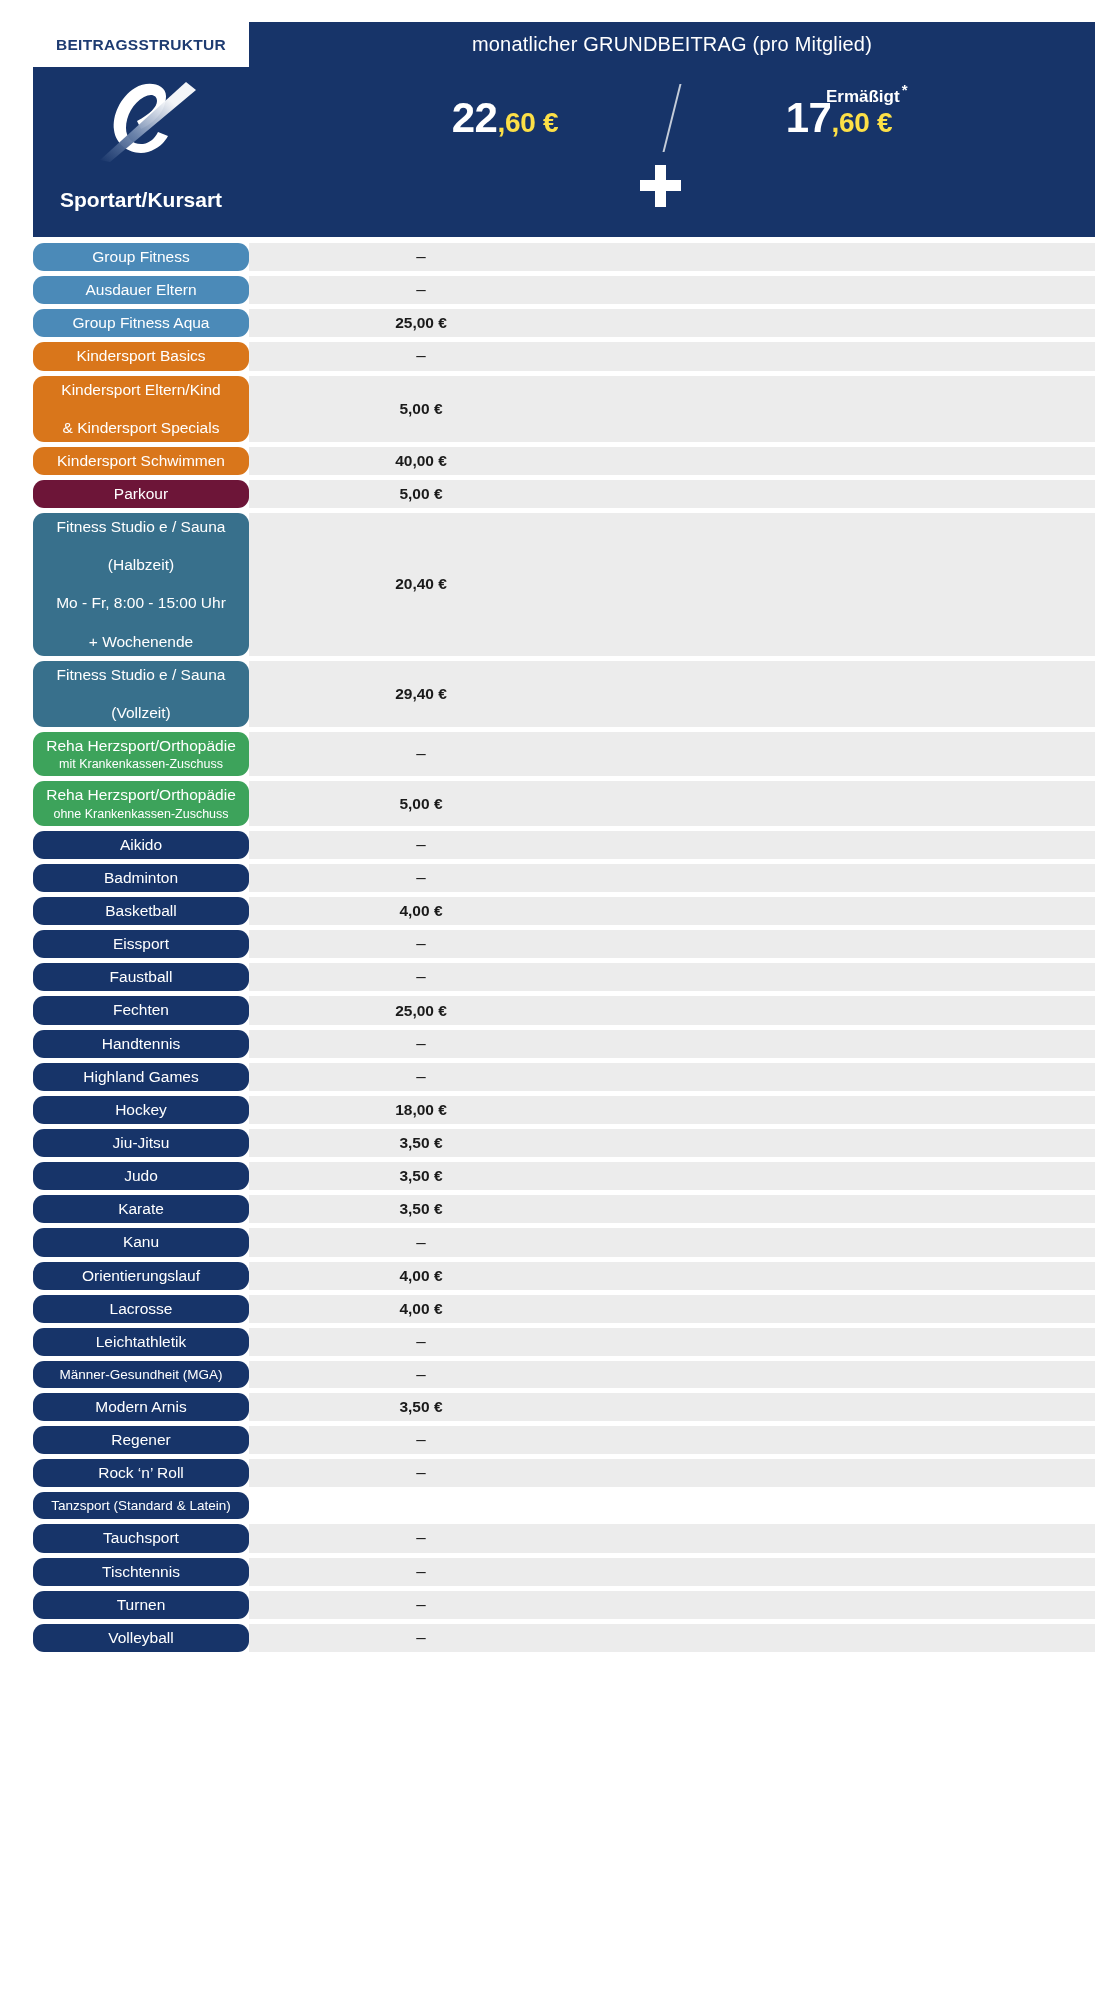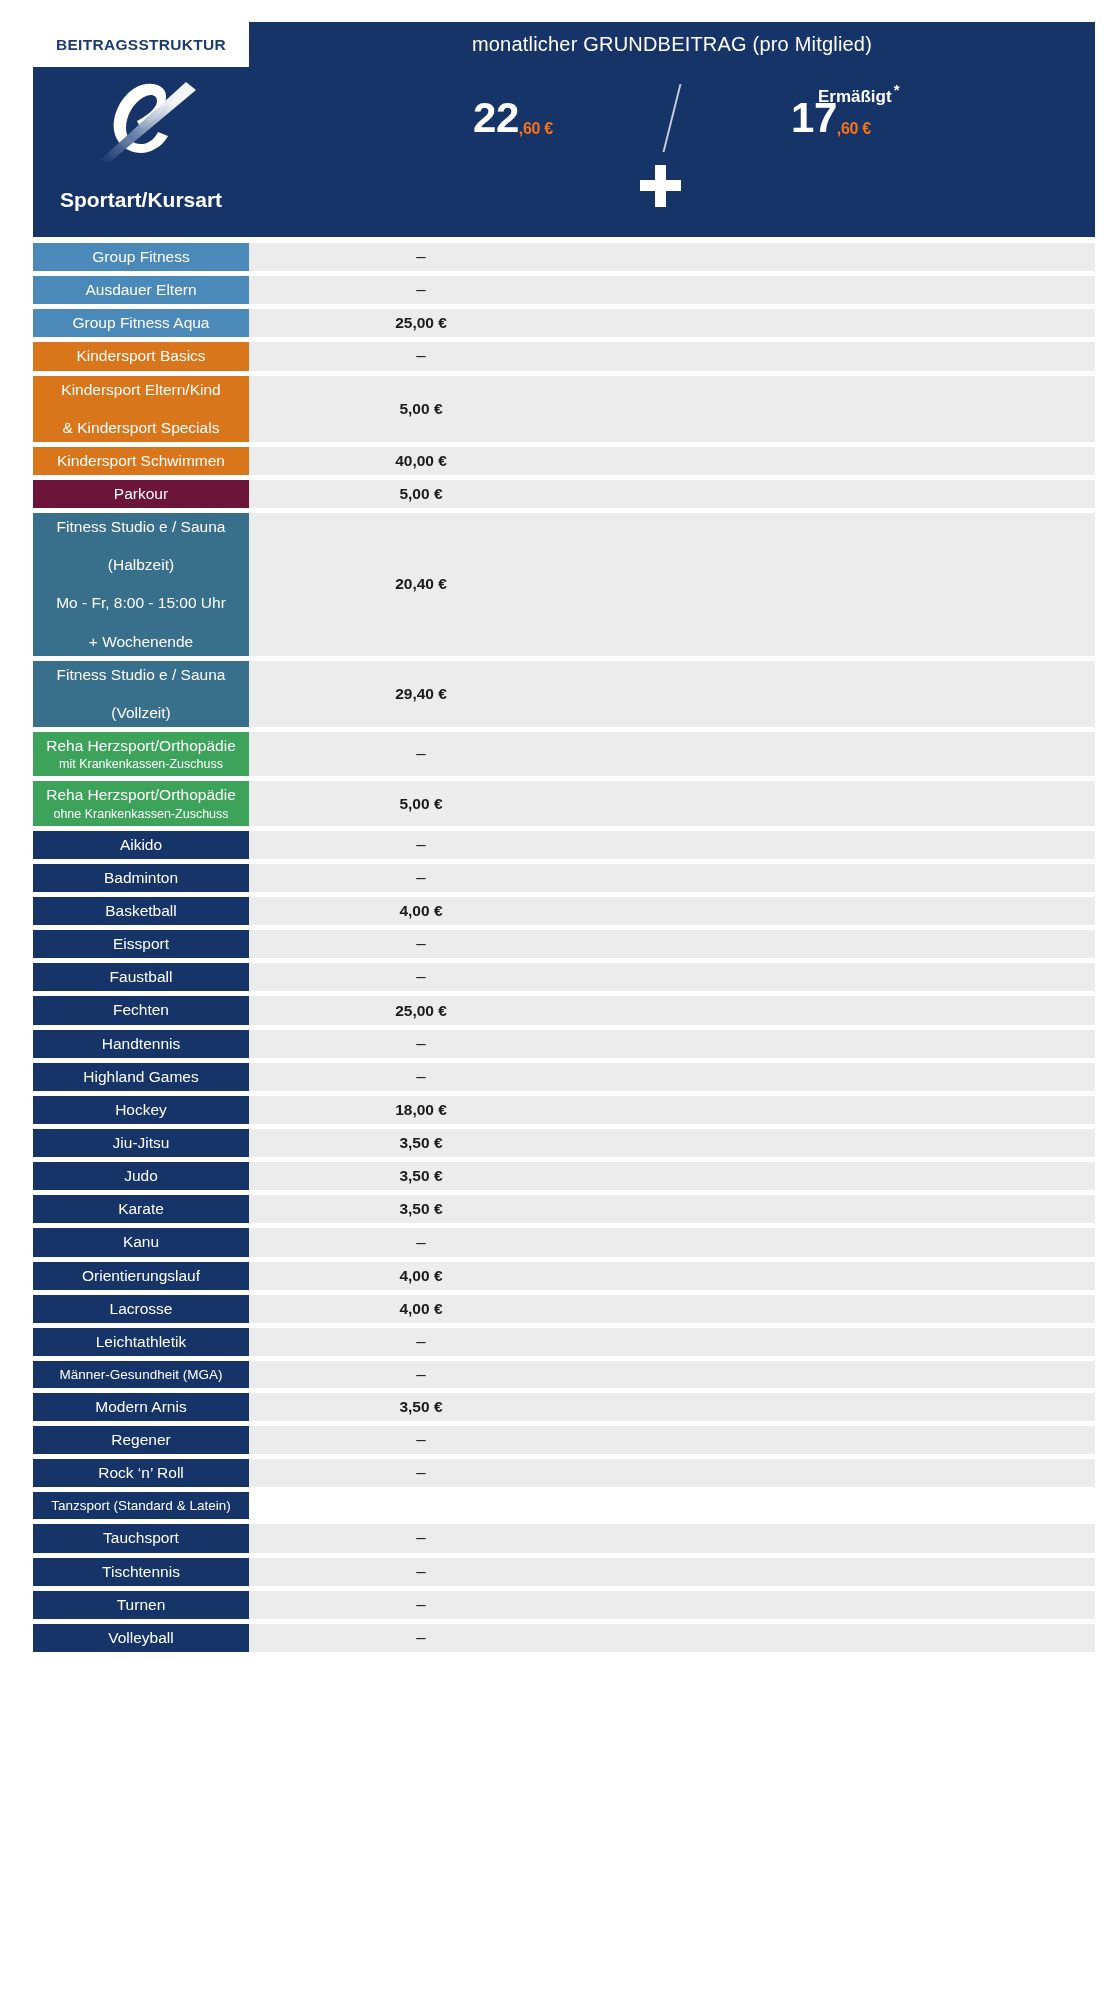--- a/index.html
+++ b/index.html
@@ -121,39 +121,39 @@
     height: 102px;
   }
   .price-inner {
     position: absolute;
     left: 0; top: 0;
     width: 846px;
     height: 102px;
     display: flex;
     align-items: center;
     justify-content: center;
-    gap: 8px;
+    gap: 16px;
   }
   .price-block {
     display: flex;
     align-items: flex-end;
     justify-content: center;
     width: 300px;
     position: relative;
   }
   .price-main {
     color: #ffffff;
     font-size: 42px;
     font-weight: 700;
     line-height: 1;
     letter-spacing: -0.5px;
   }
   .price-cents {
-    color: #f97316;
-    font-size: 16px;
+    color: #fde047;
+    font-size: 28px;
     font-weight: 700;
     line-height: 1;
     padding-bottom: 2px;
     letter-spacing: -0.3px;
   }
   .price-sup {
     position: absolute;
     top: -16px;
     left: 50%;
     transform: translateX(-16%);
@@ -233,20 +233,21 @@
   }
   .cell-label {
     width: 216px;
     flex: 0 0 216px;
     display: flex;
     align-items: center;
     justify-content: center;
     text-align: center;
     box-sizing: border-box;
     padding: 4px 6px;
+    border-radius: 11px;
   }
   .cell-label .lbl-main {
     color: #ffffff;
     font-size: 15.5px;
     line-height: 1.3;
     display: block;
   }
   .cell-label .lbl-sub {
     color: #ffffff;
     font-size: 12.5px;

